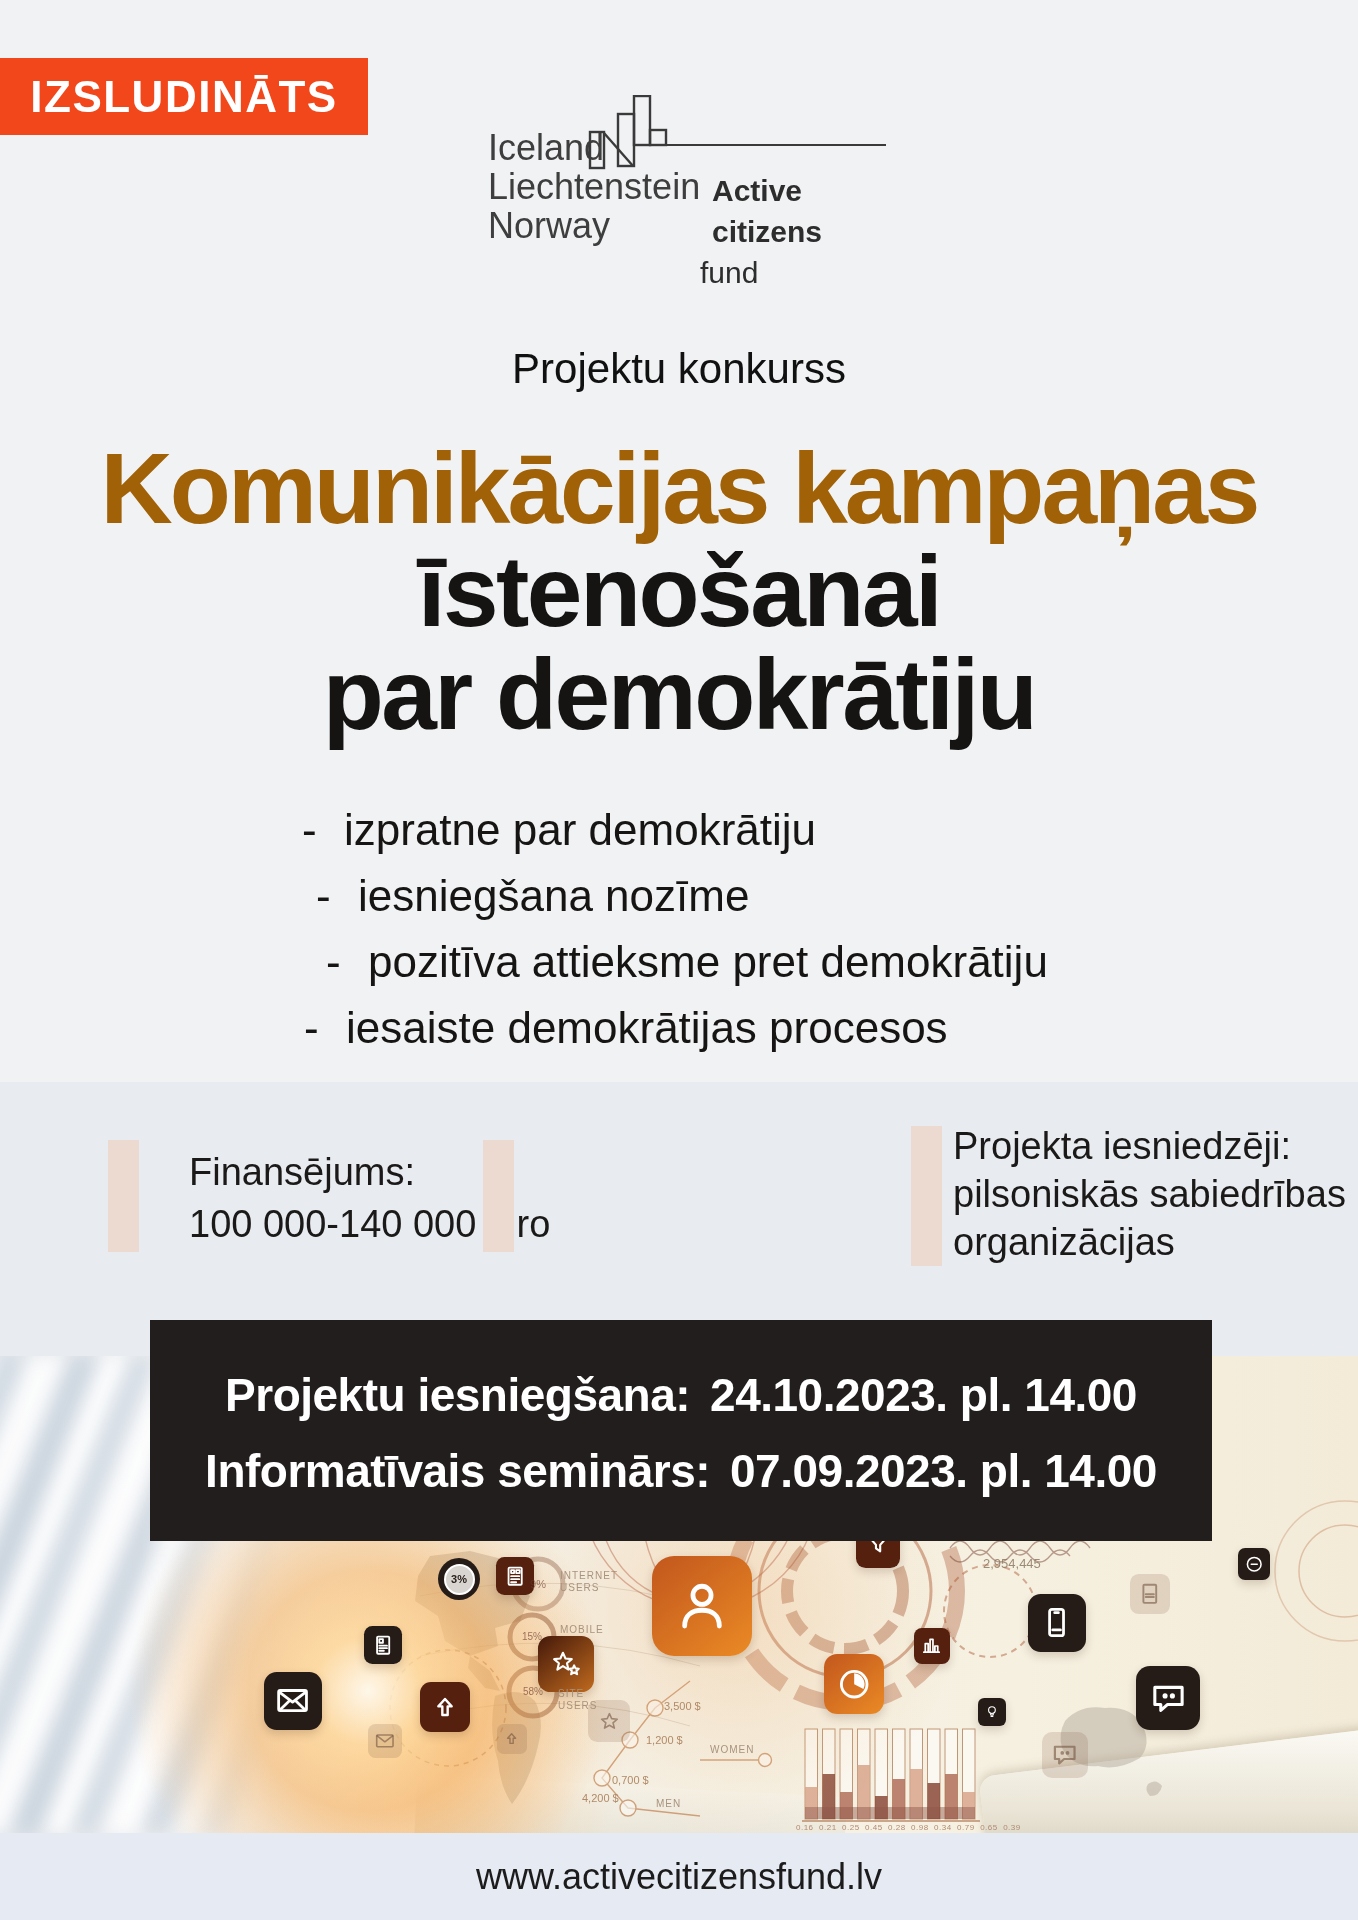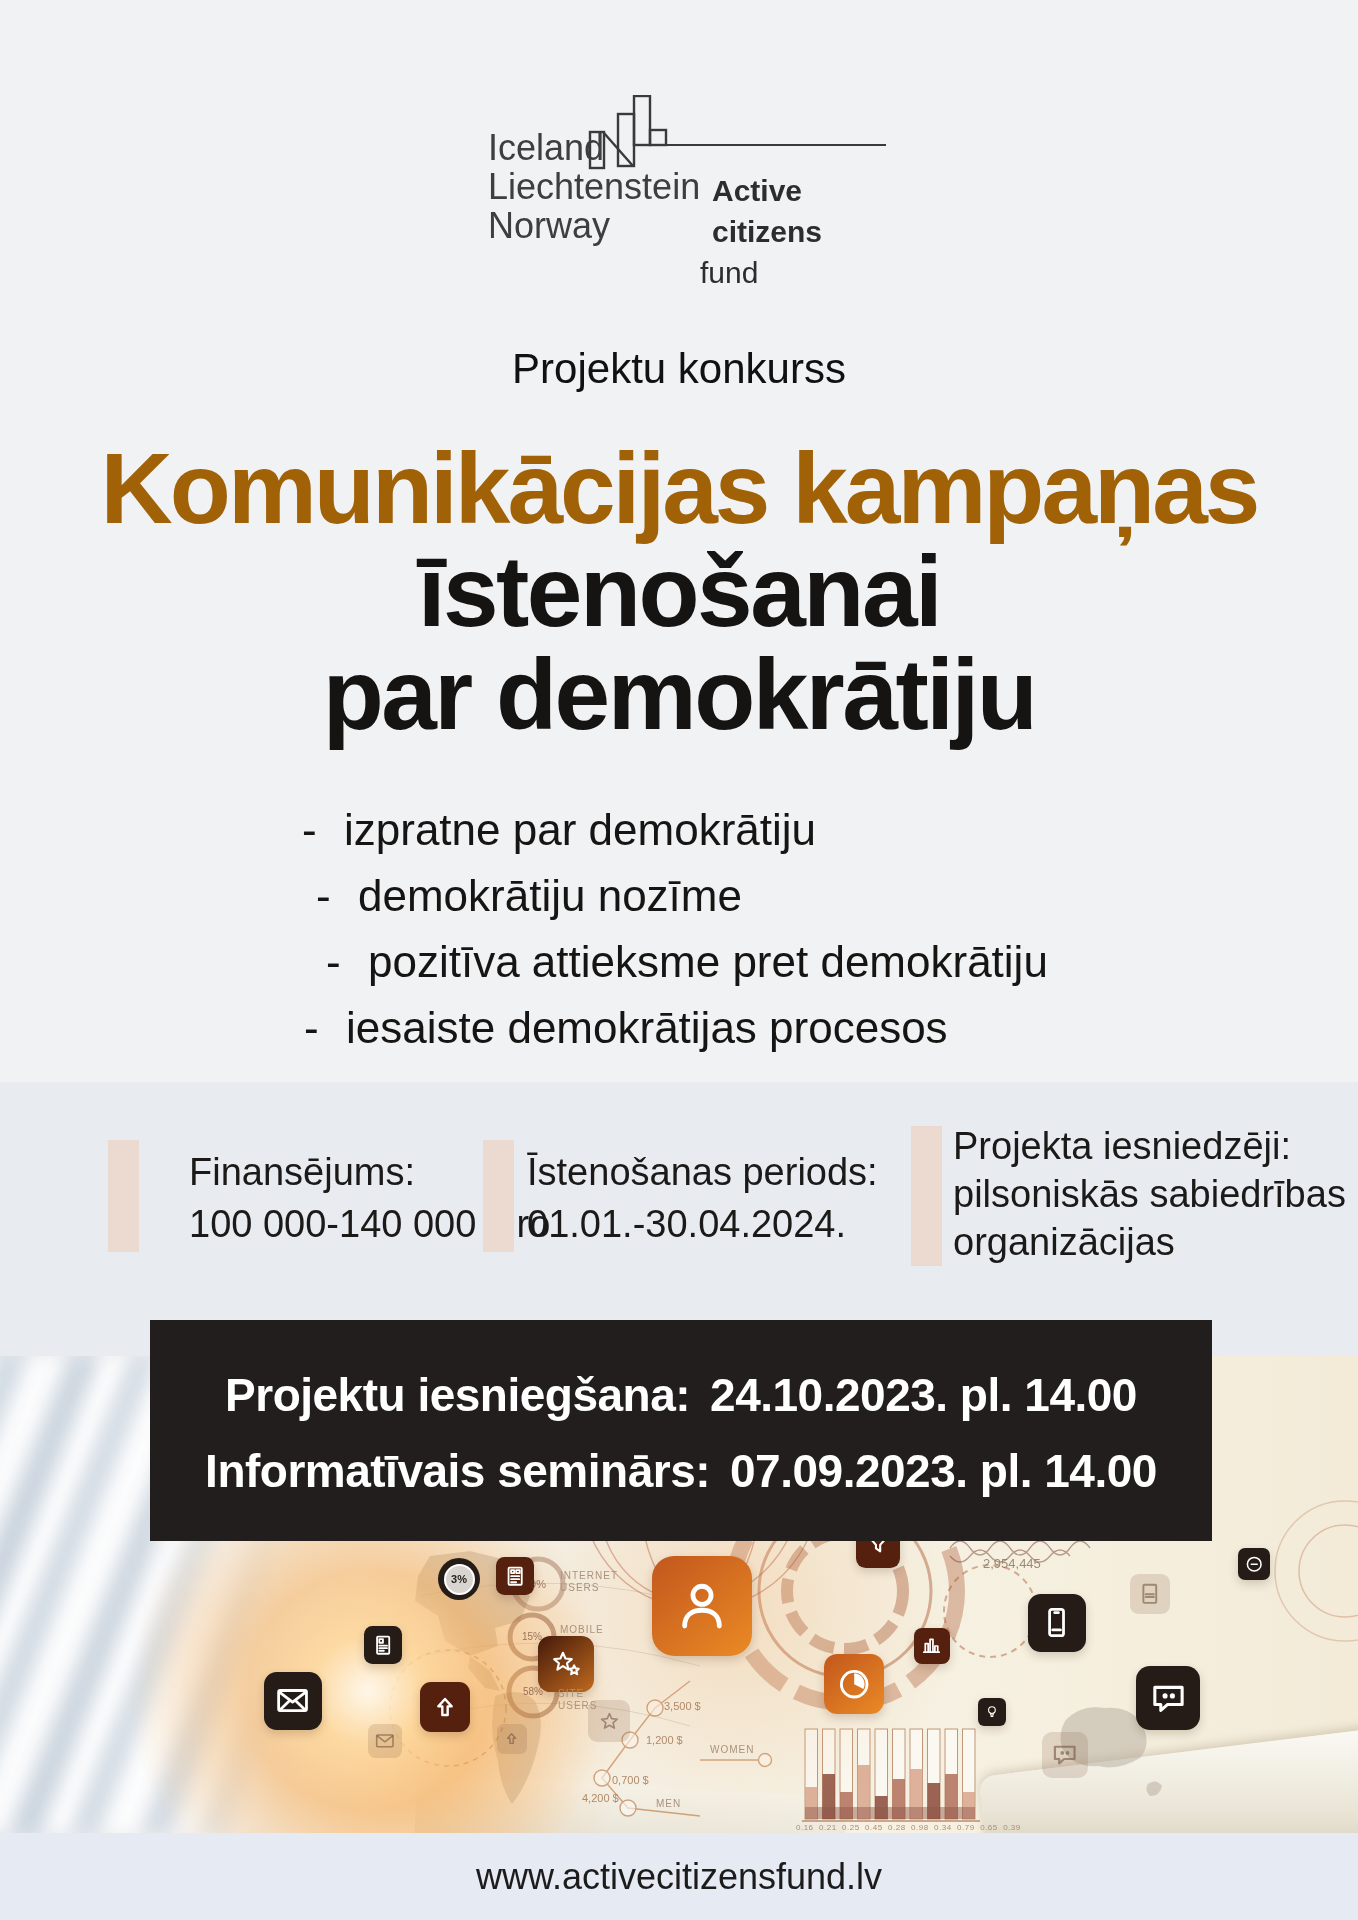--- a/index.html
+++ b/index.html
@@ -103,20 +103,23 @@
           display:flex;align-items:center;justify-content:center;}
   .footer span{font-size:36px;color:#1c1c1c;}
 </style>
 </head>
 <body>
 
 <div id="poster">
 
   <div class="top">
 
+    <div class="badge">
+      <span>IZSLUDINĀTS</span>
+    </div>
 
     <div class="logo">
       <div class="logo-countries">
         <div>Iceland</div>
         <div>Liechtenstein</div>
         <div>Norway</div>
       </div>
       <svg class="logo-glyph" width="82" height="76" viewBox="0 0 82 76">
         <g stroke="#3a3a3a" stroke-width="2.4" fill="none">
           <rect x="2" y="37" width="14" height="36"></rect>
@@ -141,44 +144,40 @@
       <div class="t-line">par demokrātiju</div>
     </div>
 
     <div class="bullets">
       <div class="bullet">
         <span class="dash">-</span>
           <span>izpratne par demokrātiju</span>
       </div>
       <div class="bullet i1">
         <span class="dash">-</span>
-          <span>demokrātiju nozīme</span>
+          <span>iesniegšana nozīme</span>
       </div>
       <div class="bullet i2">
         <span class="dash">-</span>
           <span>pozitīva attieksme pret demokrātiju</span>
       </div>
       <div class="bullet i3">
         <span class="dash">-</span>
           <span>iesaiste demokrātijas procesos</span>
       </div>
     </div>
   </div>
 
   <div class="band">
     <div class="accent-bar bar1"></div>
     <div class="col col1">
       <div>Finansējums:</div>
       <div>100 000-140 000 eiro</div>
     </div>
     <div class="accent-bar bar2"></div>
-    <div class="col col2">
-      <div>Īstenošanas periods:</div>
-      <div>01.01.-30.04.2024.</div>
-    </div>
     <div class="accent-bar bar3"></div>
     <div class="col col3">
       <div>Projekta iesniedzēji:</div>
       <div>pilsoniskās sabiedrības</div>
       <div>organizācijas</div>
     </div>
   </div>
 
   <div class="deadline-box">
     <div class="dl-line dl1">

